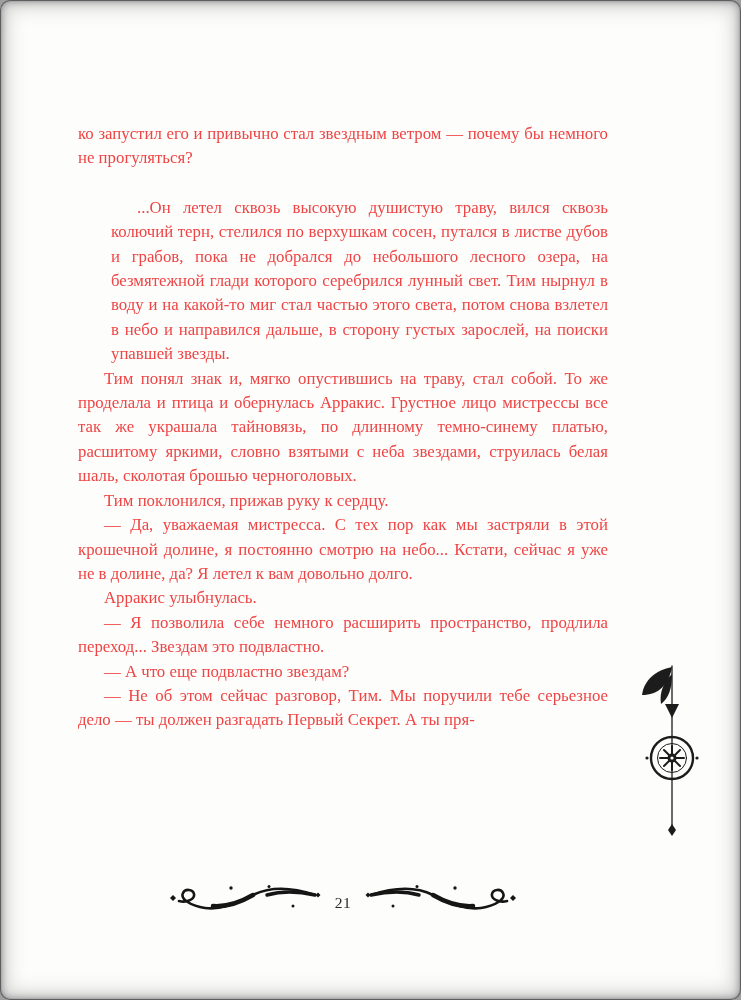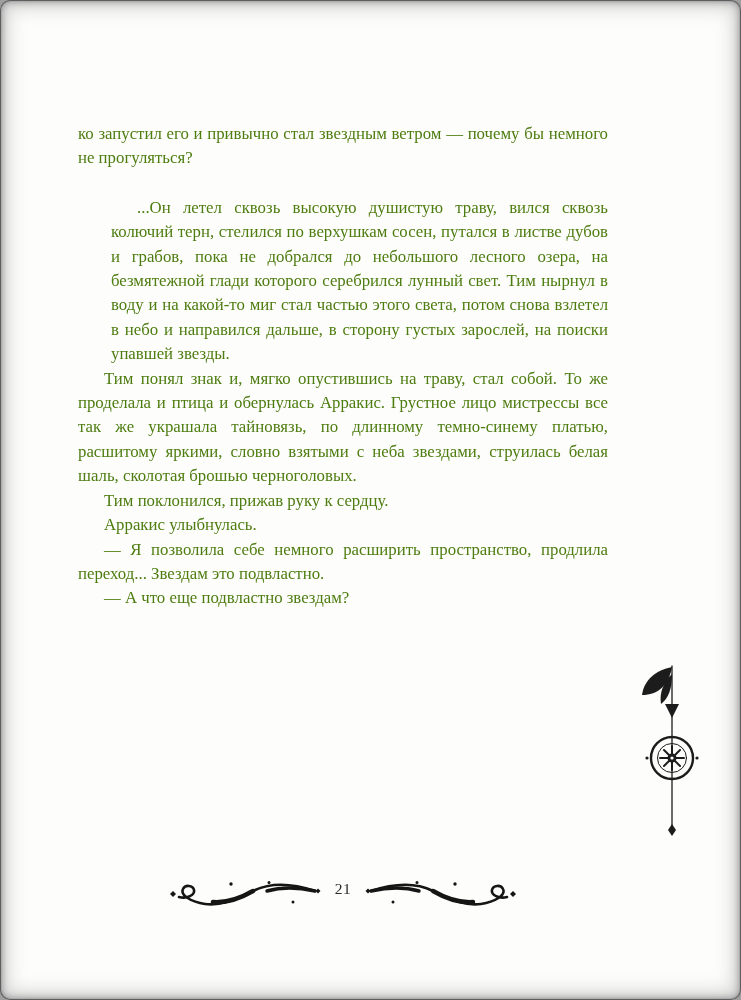--- a/index.html
+++ b/index.html
@@ -21,21 +21,21 @@
       inset 0 0 18px 8px rgba(135,135,135,0.35);
     font-family: "Liberation Serif", "DejaVu Serif", serif;
   }
   .page-text {
     position: absolute;
     left: 78px;
     top: 122px;
     width: 530px;
     font-size: 16.8px;
     line-height: 24.4px;
-    color: #4d7c0f;
+    color: #ef4444;
     text-align: justify;
   }
   .para {
     margin: 0;
     text-indent: 26px;
   }
   .para.no-indent { text-indent: 0; }
   .para.space-before { margin-top: 25px; margin-left: 33px; }
 
   .margin-ornament {
@@ -45,21 +45,21 @@
     width: 86px;
     height: 176px;
   }
   .footer {
     position: absolute;
     left: 78px;
     top: 880px;
     width: 530px;
     height: 32px;
     display: flex;
-    align-items: flex-start;
+    align-items: flex-end;
     justify-content: center;
     gap: 14px;
   }
   .flourish { width: 152px; height: 28px; flex: 0 0 auto; }
   .flourish.mirrored { transform: scaleX(-1); }
   .page-number {
     font-size: 15.5px;
     color: #2a2a2a;
     letter-spacing: 0.5px;
   }
@@ -67,23 +67,25 @@
 </head>
 <body>
 
 <div class="page">
 
   <div class="page-text">
       <p class="para no-indent">ко запустил его и привычно стал звездным ветром — почему бы немного не прогуляться?</p>
       <p class="para space-before">...Он летел сквозь высокую душистую траву, вился сквозь колючий терн, стелился по верхушкам сосен, путался в листве дубов и грабов, пока не добрался до небольшого лесного озера, на безмятежной глади которого серебрился лунный свет. Тим нырнул в воду и на какой-то миг стал частью этого света, потом снова взлетел в небо и направился дальше, в сторону густых зарослей, на поиски упавшей звезды.</p>
       <p class="para">Тим понял знак и, мягко опустившись на траву, стал собой. То же проделала и птица и обернулась Арракис. Грустное лицо мистрессы все так же украшала тайновязь, по длинному темно-синему платью, расшитому яркими, словно взятыми с неба звездами, струилась белая шаль, сколотая брошью черноголовых.</p>
       <p class="para">Тим поклонился, прижав руку к сердцу.</p>
+      <p class="para">— Да, уважаемая мистресса. С тех пор как мы застряли в этой крошечной долине, я постоянно смотрю на небо... Кстати, сейчас я уже не в долине, да? Я летел к вам довольно долго.</p>
       <p class="para">Арракис улыбнулась.</p>
       <p class="para">— Я позволила себе немного расширить пространство, продлила переход... Звездам это подвластно.</p>
       <p class="para">— А что еще подвластно звездам?</p>
+      <p class="para">— Не об этом сейчас разговор, Тим. Мы поручили тебе серьезное дело — ты должен разгадать Первый Секрет. А ты пря-</p>
     </div>
 
   <svg class="margin-ornament" viewBox="0 0 86 176" xmlns="http://www.w3.org/2000/svg">
     <g stroke="#1c1c1c" fill="none" stroke-linecap="round">
       <line x1="44" y1="6" x2="44" y2="170" stroke-width="1.3"></line>
       <path d="M44,7 C28,10 16,20 14,35 C30,35 41,25 44,7 Z" fill="#1c1c1c" stroke="none"></path>
       <path d="M44,14 C36,22 31,32 33,44 C41,38 44,28 44,14 Z" fill="#1c1c1c" stroke="none"></path>
       <path d="M44,58 L37,44 L51,44 Z" fill="#1c1c1c" stroke="none"></path>
       <circle cx="44" cy="98" r="21" stroke-width="2.4"></circle>
       <circle cx="44" cy="98" r="14.5" stroke-width="1"></circle>

